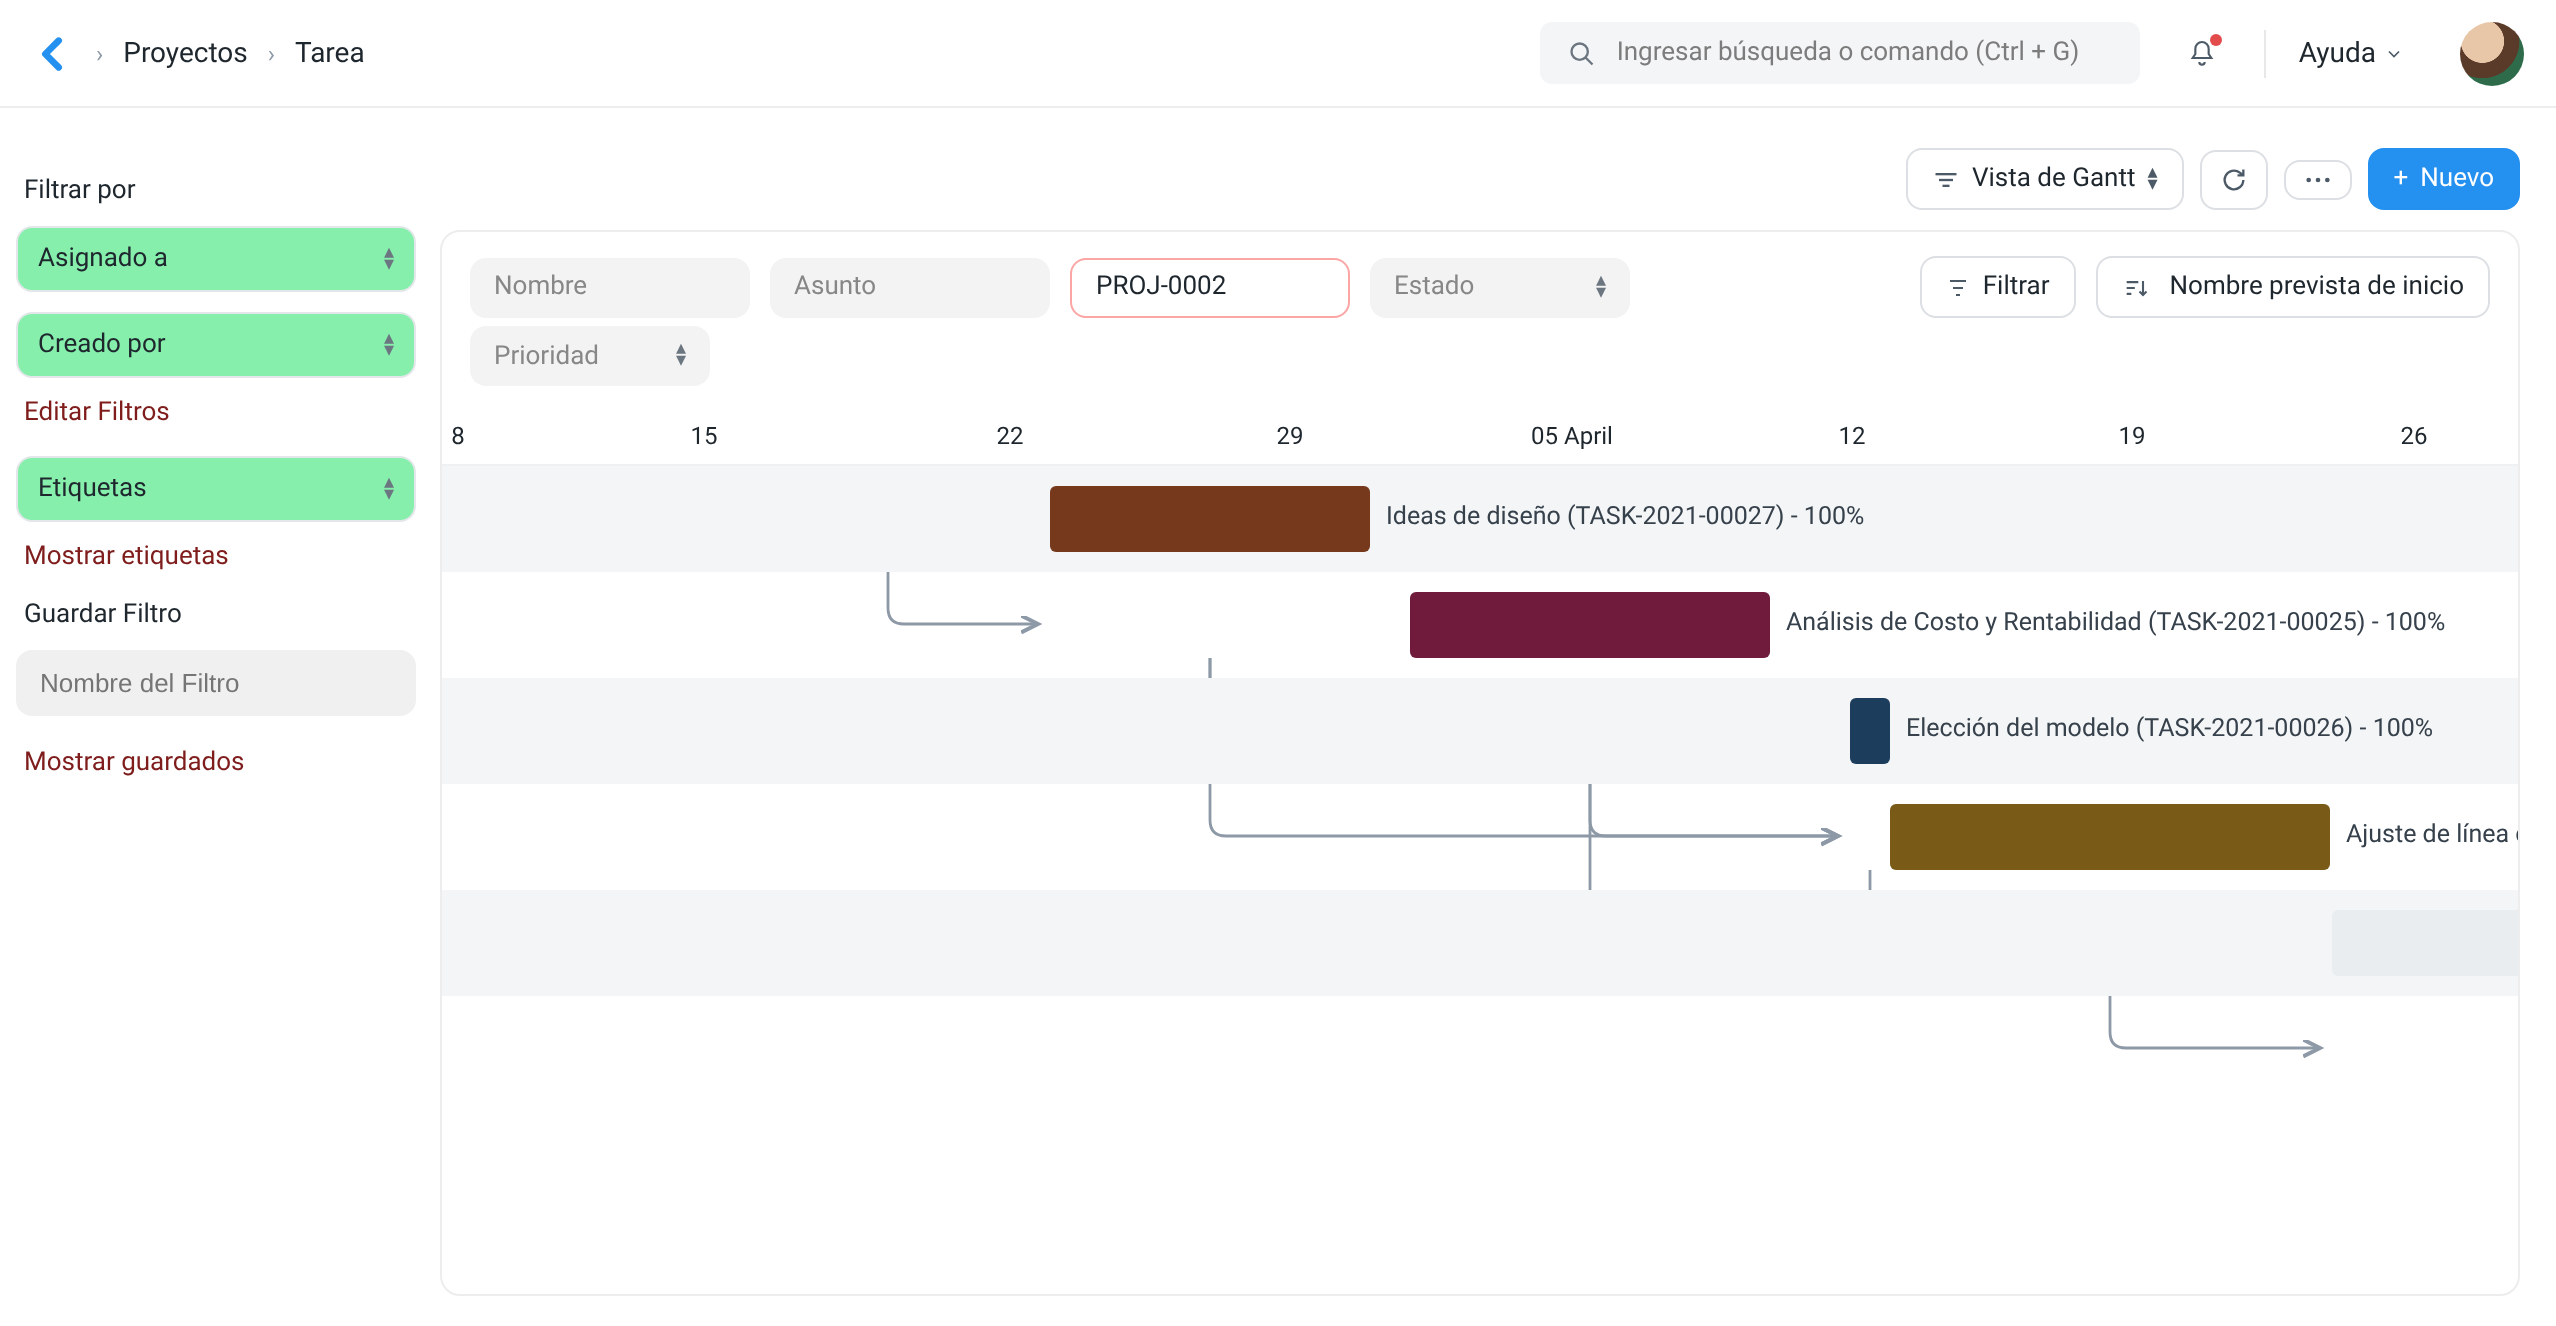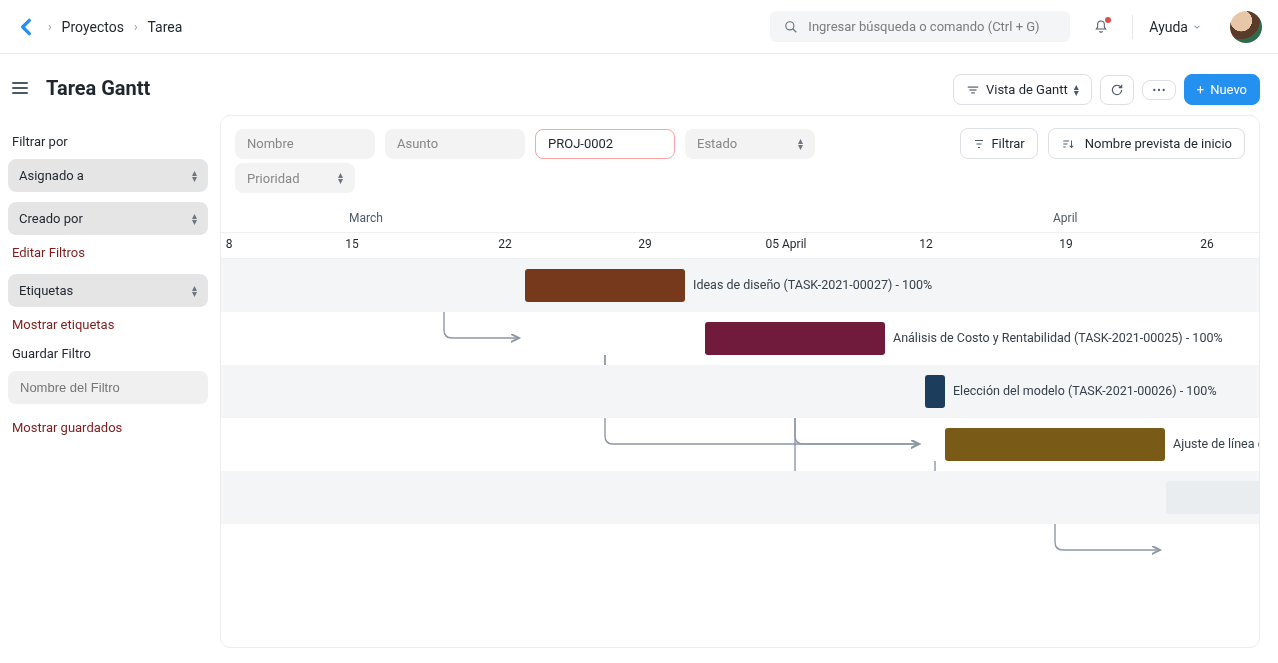--- a/index.html
+++ b/index.html
@@ -18,21 +18,21 @@
   .avatar { width: 32px; height: 32px; border-radius: 50%; background: radial-gradient(circle at 35% 30%, #e8c6a8 0 35%, #5a3a28 36% 60%, #2d6b4a 61% 100%); margin-left: 8px; }
   
   .main { display: flex; height: calc(663px - 54px); }
   
   .sidebar { width: 220px; padding: 22px 12px 12px 8px; }
   .sidebar-header { display: flex; align-items: center; gap: 14px; padding-bottom: 22px; padding-left:0;}
   .hamburger { display:inline-flex; flex-direction:column; gap:3px; padding:4px;}
   .hamburger span{ width:16px; height:2px; background:#4c5a67; border-radius:1px;}
   .sidebar h1 { font-size: 20px; font-weight: 700; }
   .side-section-title { font-size: 13px; color: #1f272e; margin: 12px 0 10px 4px; }
-  .select-like { display:flex; align-items:center; justify-content:space-between; border:1px solid #e4e7ea; border-radius:8px; padding:8px 10px; font-size:13px; margin-bottom:10px; background:#e5e5e5;}
+  .select-like { display:flex; align-items:center; justify-content:space-between; border:1px solid #e4e7ea; border-radius:8px; padding:8px 10px; font-size:13px; margin-bottom:10px; background:#86efac;}
   .updown { font-size:10px; color:#6c7680; line-height:6px; display:flex; flex-direction:column;}
   .link { color:#7f1d1d; font-size:13px; margin:4px 0 14px 4px; display:block;}
   .filter-input { width:100%; background:#f0f0f0; border:none; border-radius:8px; padding:9px 12px; font-size:13px; color:#6c7680; margin-bottom:12px;}
   
   .content { flex:1; padding: 20px 18px 0 0; }
   .toolbar-row1 { display:flex; align-items:center; gap:8px; margin-bottom:10px; }
   .spacer { flex:1; }
   .btn { display:inline-flex; align-items:center; gap:6px; border:1px solid #dcdfe3; background:#fff; border-radius:8px; padding:7px 12px; font-size:13px; cursor:pointer; }
   .btn.icon-only { padding:7px 9px; }
   .btn.primary { background:#2490ef; border-color:#2490ef; color:#fff; }
@@ -95,28 +95,20 @@
     <span>Ayuda</span>
     <svg width="10" height="10" viewBox="0 0 24 24">
         <path d="M6 9l6 6 6-6" stroke="#4c5a67" stroke-width="2" fill="none"></path>
       </svg>
   </div>
   <div class="avatar"></div>
 </div>
 
 <div class="main">
   <div class="sidebar">
-    <div class="sidebar-header">
-      <span class="hamburger">
-          <span></span>
-          <span></span>
-          <span></span>
-        </span>
-      <h1>Tarea Gantt</h1>
-    </div>
     <div class="side-section-title">Filtrar por</div>
     <div class="select-like">
       <span>Asignado a</span>
       <span class="updown">
           <span>▴</span>
           <span>▾</span>
         </span>
     </div>
     <div class="select-like">
       <span>Creado por</span>
@@ -209,24 +201,20 @@
         <div class="pill gray" style="width:120px">
           <span>Prioridad</span>
           <span class="updown">
               <span>▴</span>
               <span>▾</span>
             </span>
         </div>
       </div>
 
       <div class="gantt-area">
-        <div class="month-row" id="month-row">
-            <span class="month-label" style="left: 128px;">March</span>
-            <span class="month-label" style="left: 832px;">April</span>
-          </div>
         <div class="day-row" id="day-row">
             <span class="day-label" style="left: 8px;">8</span>
             <span class="day-label" style="left: 131px;">15</span>
             <span class="day-label" style="left: 284px;">22</span>
             <span class="day-label" style="left: 424px;">29</span>
             <span class="day-label" style="left: 565px;">05 April</span>
             <span class="day-label" style="left: 705px;">12</span>
             <span class="day-label" style="left: 845px;">19</span>
             <span class="day-label" style="left: 986px;">26</span>
           </div>

